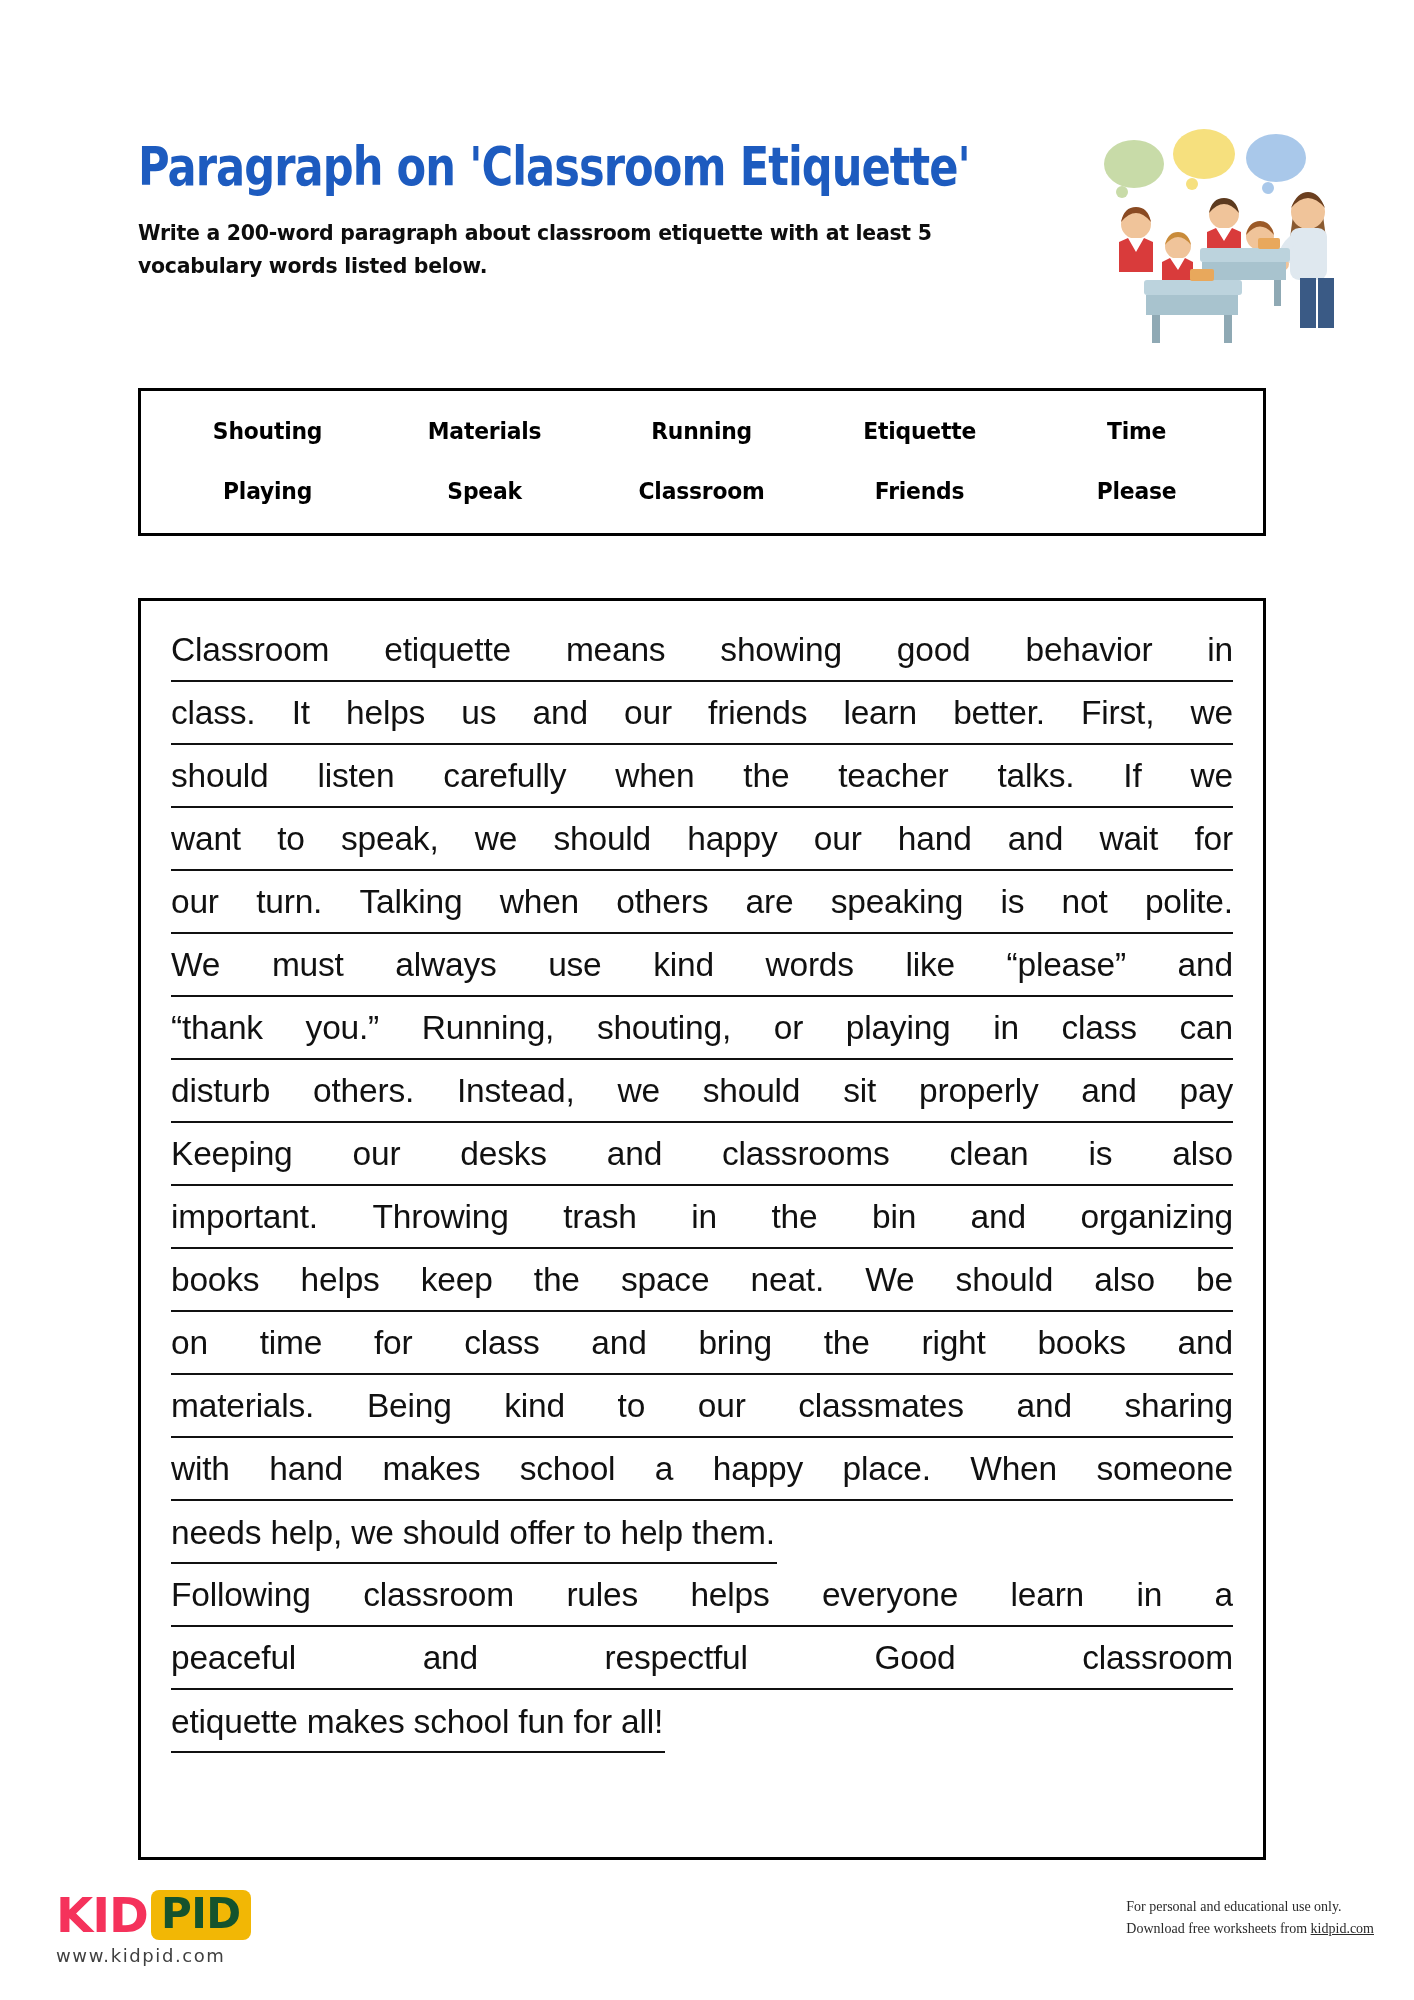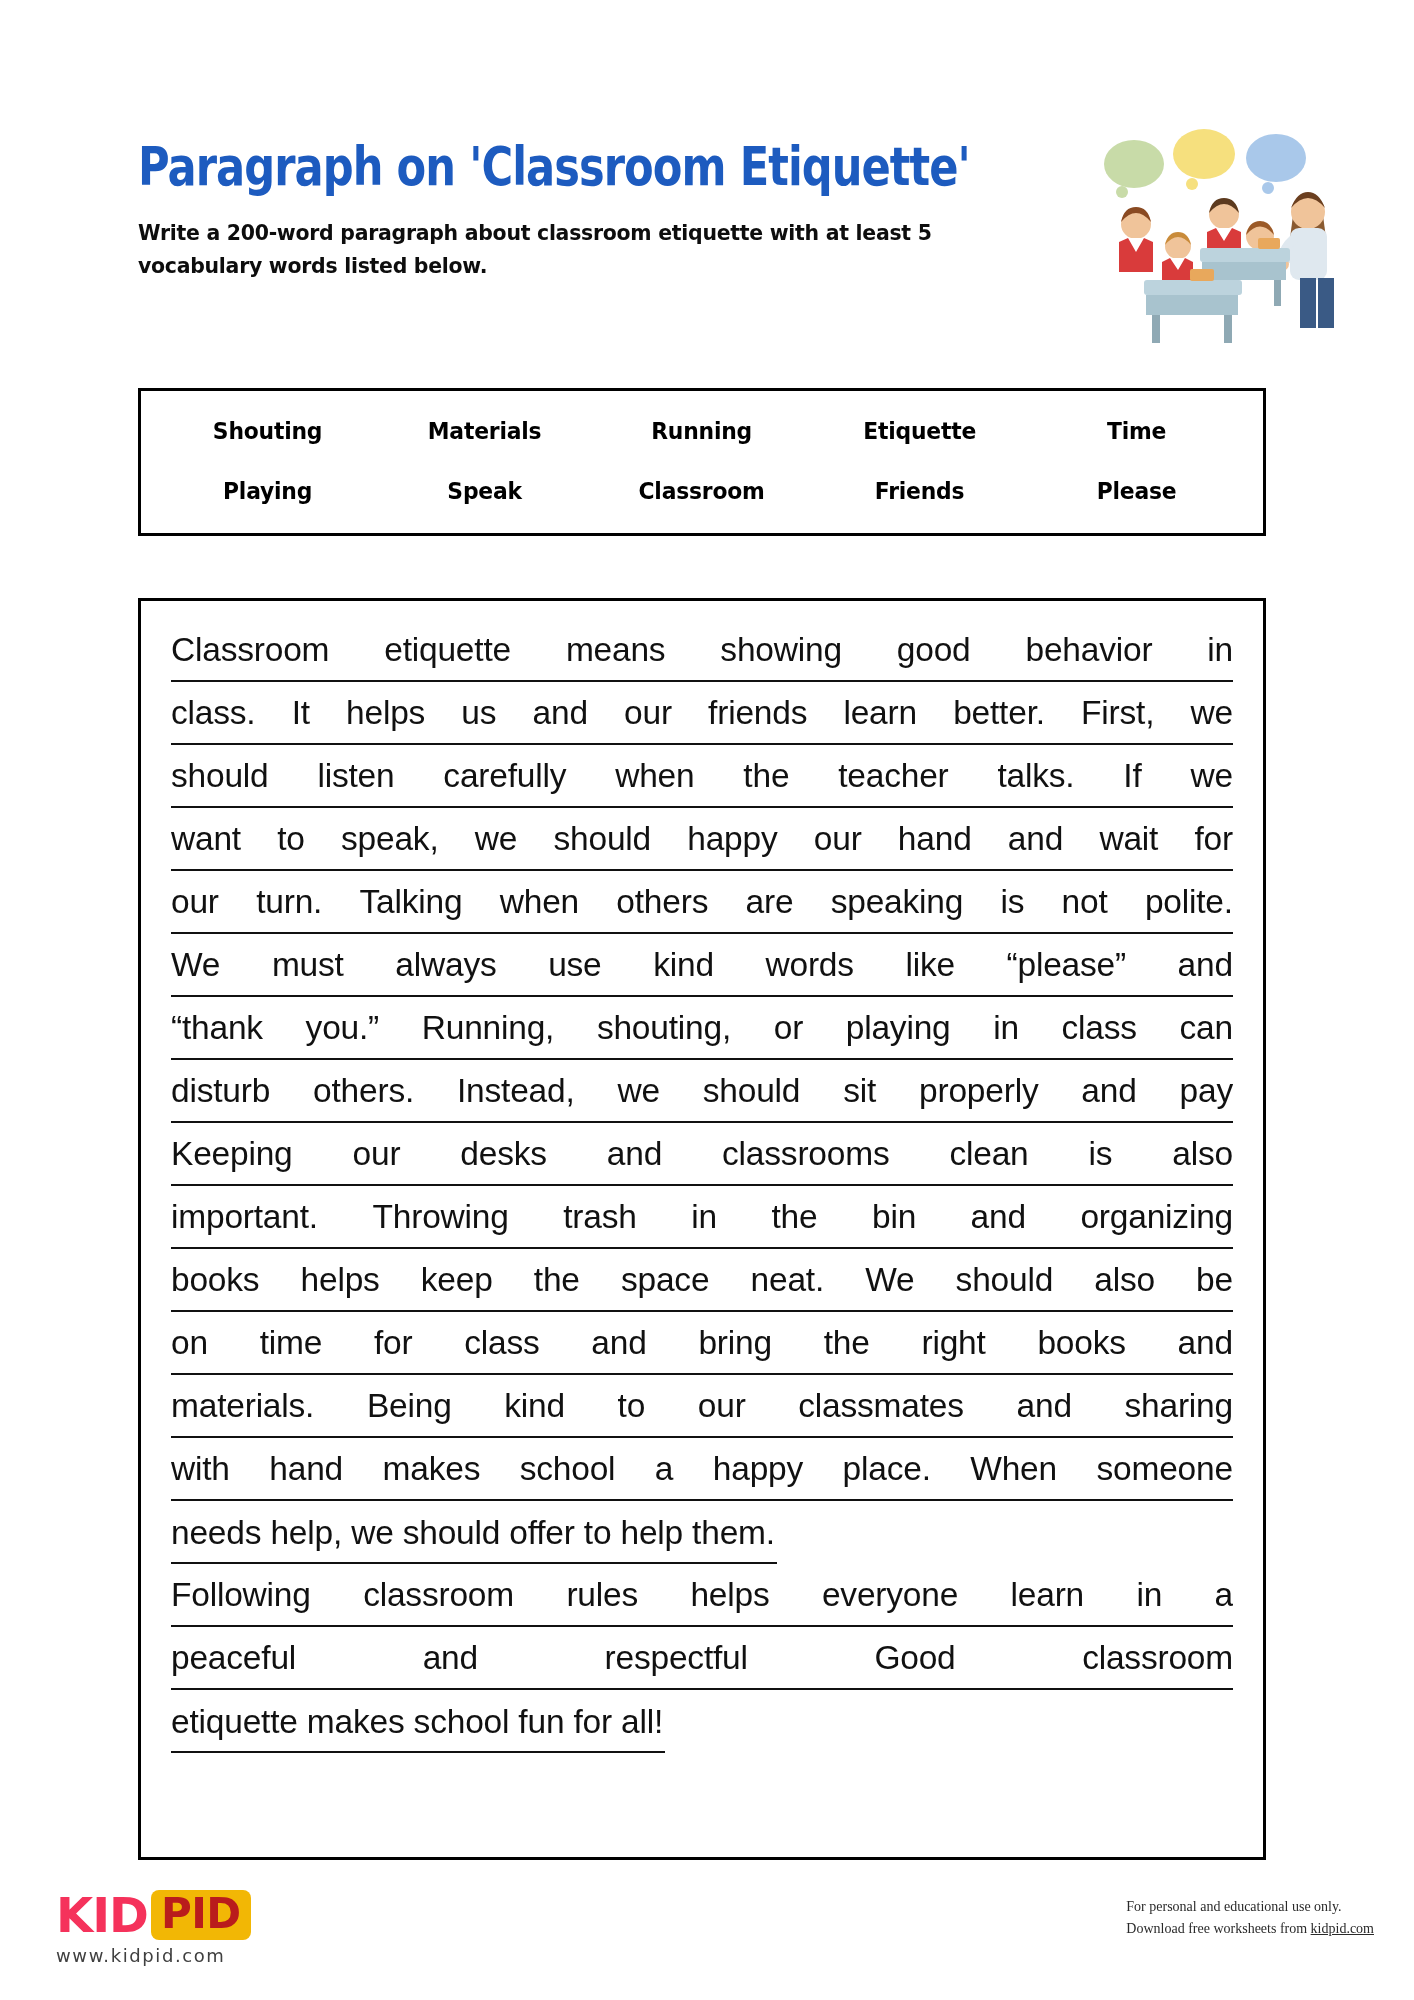--- a/index.html
+++ b/index.html
@@ -181,21 +181,21 @@
     border-radius: 8px;
     padding: 3px 10px 5px 10px;
     margin-left: 3px;
     display: inline-block;
   }
 
   .logo-pid {
     font-family: "DejaVu Sans", sans-serif;
     font-size: 42px;
     font-weight: bold;
-    color: #b91c1c;
+    color: #14532d;
     letter-spacing: -0.5px;
     line-height: 1;
   }
 
   .logo-url {
     margin-top: 3px;
     font-family: "DejaVu Sans", sans-serif;
     font-size: 18px;
     color: #404040;
     letter-spacing: 1.6px;

